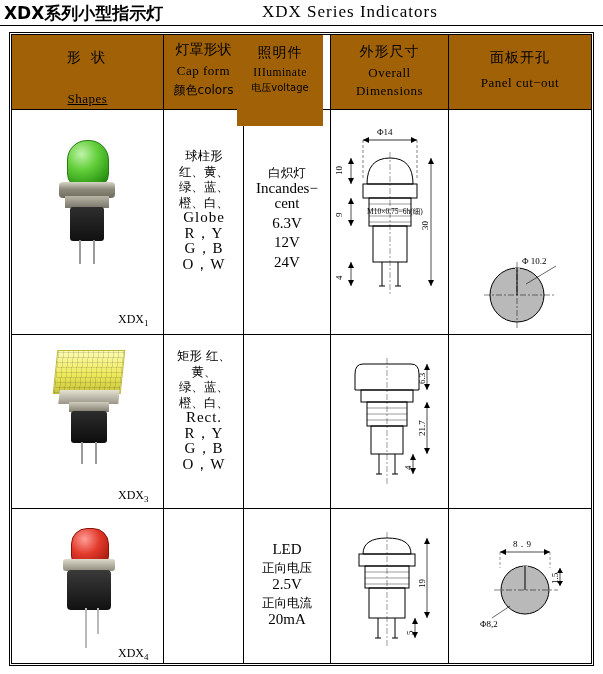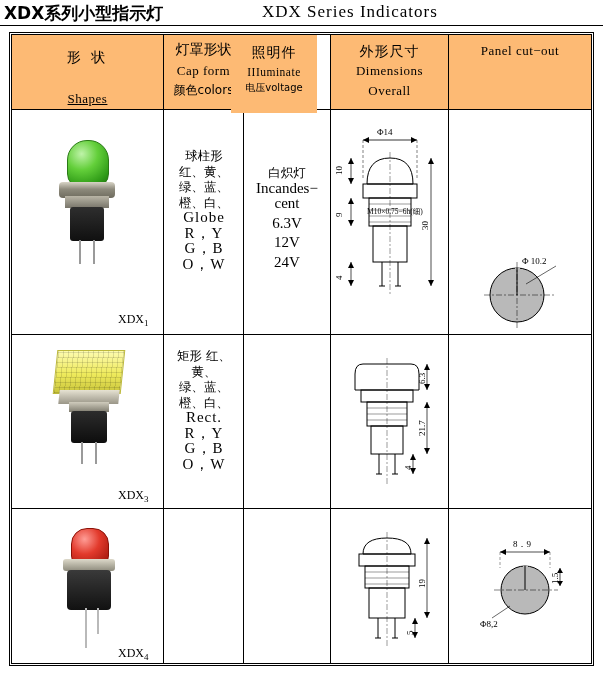--- a/index.html
+++ b/index.html
@@ -41,21 +41,21 @@
     position:absolute;left:11px;top:34px;width:581px;height:630px;
     border:1px solid #000;box-sizing:border-box;pointer-events:none;
   }
   
   .vline{position:absolute;width:1px;background:#000;}
   .hline{position:absolute;height:1px;background:#000;}
 
   
   .hdr{
     position:absolute;
-    background:#fdba74;
+    background:#a16207;
     box-sizing:border-box;
     text-align:center;
     font-family:"DejaVu Sans", sans-serif;
   }
   .hdr .cn{font-size:14px;letter-spacing:3px;}
   .hdr .en{font-family:"Liberation Serif",serif;font-size:13px;letter-spacing:0.5px;}
   .hdr .sm{font-size:10px;}
 
   
   .cell-txt{
@@ -172,33 +172,34 @@
     <div class="cn" style="margin-top:14px;">形   状</div>
     <div class="en" style="margin-top:24px;text-decoration:underline;">Shapes</div>
   </div>
 
   <div class="hdr" style="left:164px;top:35px;width:79px;height:74px;">
     <div class="cn" style="margin-top:6px;letter-spacing:0;">灯罩形状</div>
     <div class="en" style="margin-top:4px;">Cap form</div>
     <div class="cn" style="margin-top:3px;font-size:12px;letter-spacing:0;">颜色colors</div>
   </div>
 
-  <div class="hdr" style="left:231px;top:35px;width:86px;height:78px;">
+  <div class="hdr" style="left:237px;top:35px;width:86px;height:91px;">
     <div class="cn" style="margin-top:9px;letter-spacing:1px;">照明件</div>
     <div class="en" style="margin-top:4px;font-size:11.5px;">IIIuminate</div>
     <div class="sm" style="margin-top:3px;">电压voltage</div>
   </div>
 
   <div class="hdr" style="left:331px;top:35px;width:117px;height:74px;">
     <div class="cn" style="margin-top:8px;letter-spacing:1px;">外形尺寸</div>
+    <div class="en" style="margin-top:4px;">Overall</div>
     <div class="en" style="margin-top:2px;">Dimensions</div>
-    <div class="en" style="margin-top:4px;">Overall</div>
   </div>
 
   <div class="hdr" style="left:449px;top:35px;width:142px;height:74px;">
+    <div class="cn" style="margin-top:14px;letter-spacing:1px;">面板开孔</div>
     <div class="en" style="margin-top:8px;">Panel cut−out</div>
   </div>
 
   <div class="photo" style="left:43px;top:140px;width:88px;height:130px;">
     <div class="g-dome"></div>
     <div class="g-collar"></div>
     <div class="g-nut"></div>
     <div class="g-body"></div>
     <div class="g-pin" style="left:36px;top:100px;height:24px;"></div>
     <div class="g-pin" style="left:50px;top:100px;height:24px;"></div>
@@ -364,20 +365,27 @@
     <div class="r-collar"></div>
     <div class="r-body"></div>
     <div class="r-wire" style="left:40px;top:80px;height:40px;"></div>
     <div class="r-wire" style="left:52px;top:80px;height:26px;"></div>
   </div>
   <div class="rowlabel" style="left:118px;top:646px;">
     <span>XDX</span><sub>4</sub>
   </div>
 
 
+  <div class="cell-txt" style="left:246px;top:542px;width:82px;">
+    <div class="lat" style="letter-spacing:0;">LED</div>
+    <div style="margin-top:2px;">正向电压</div>
+    <div class="lat" style="letter-spacing:0;margin-top:2px;">2.5V</div>
+    <div style="margin-top:2px;">正向电流</div>
+    <div class="lat" style="letter-spacing:0;margin-top:2px;">20mA</div>
+  </div>
 
   <div class="draw" style="left:333px;top:518px;">
     <svg width="114" height="146" viewBox="0 0 114 146">
 
       <path d="M30 36 q0 -16 24 -16 q24 0 24 16 z" fill="none" stroke="#000" stroke-width="1"></path>
 
       <rect x="26" y="36" width="56" height="12" fill="none" stroke="#000" stroke-width="1"></rect>
 
       <rect x="32" y="48" width="44" height="22" fill="none" stroke="#000" stroke-width="1"></rect>
       <g stroke="#000" stroke-width="0.4">

